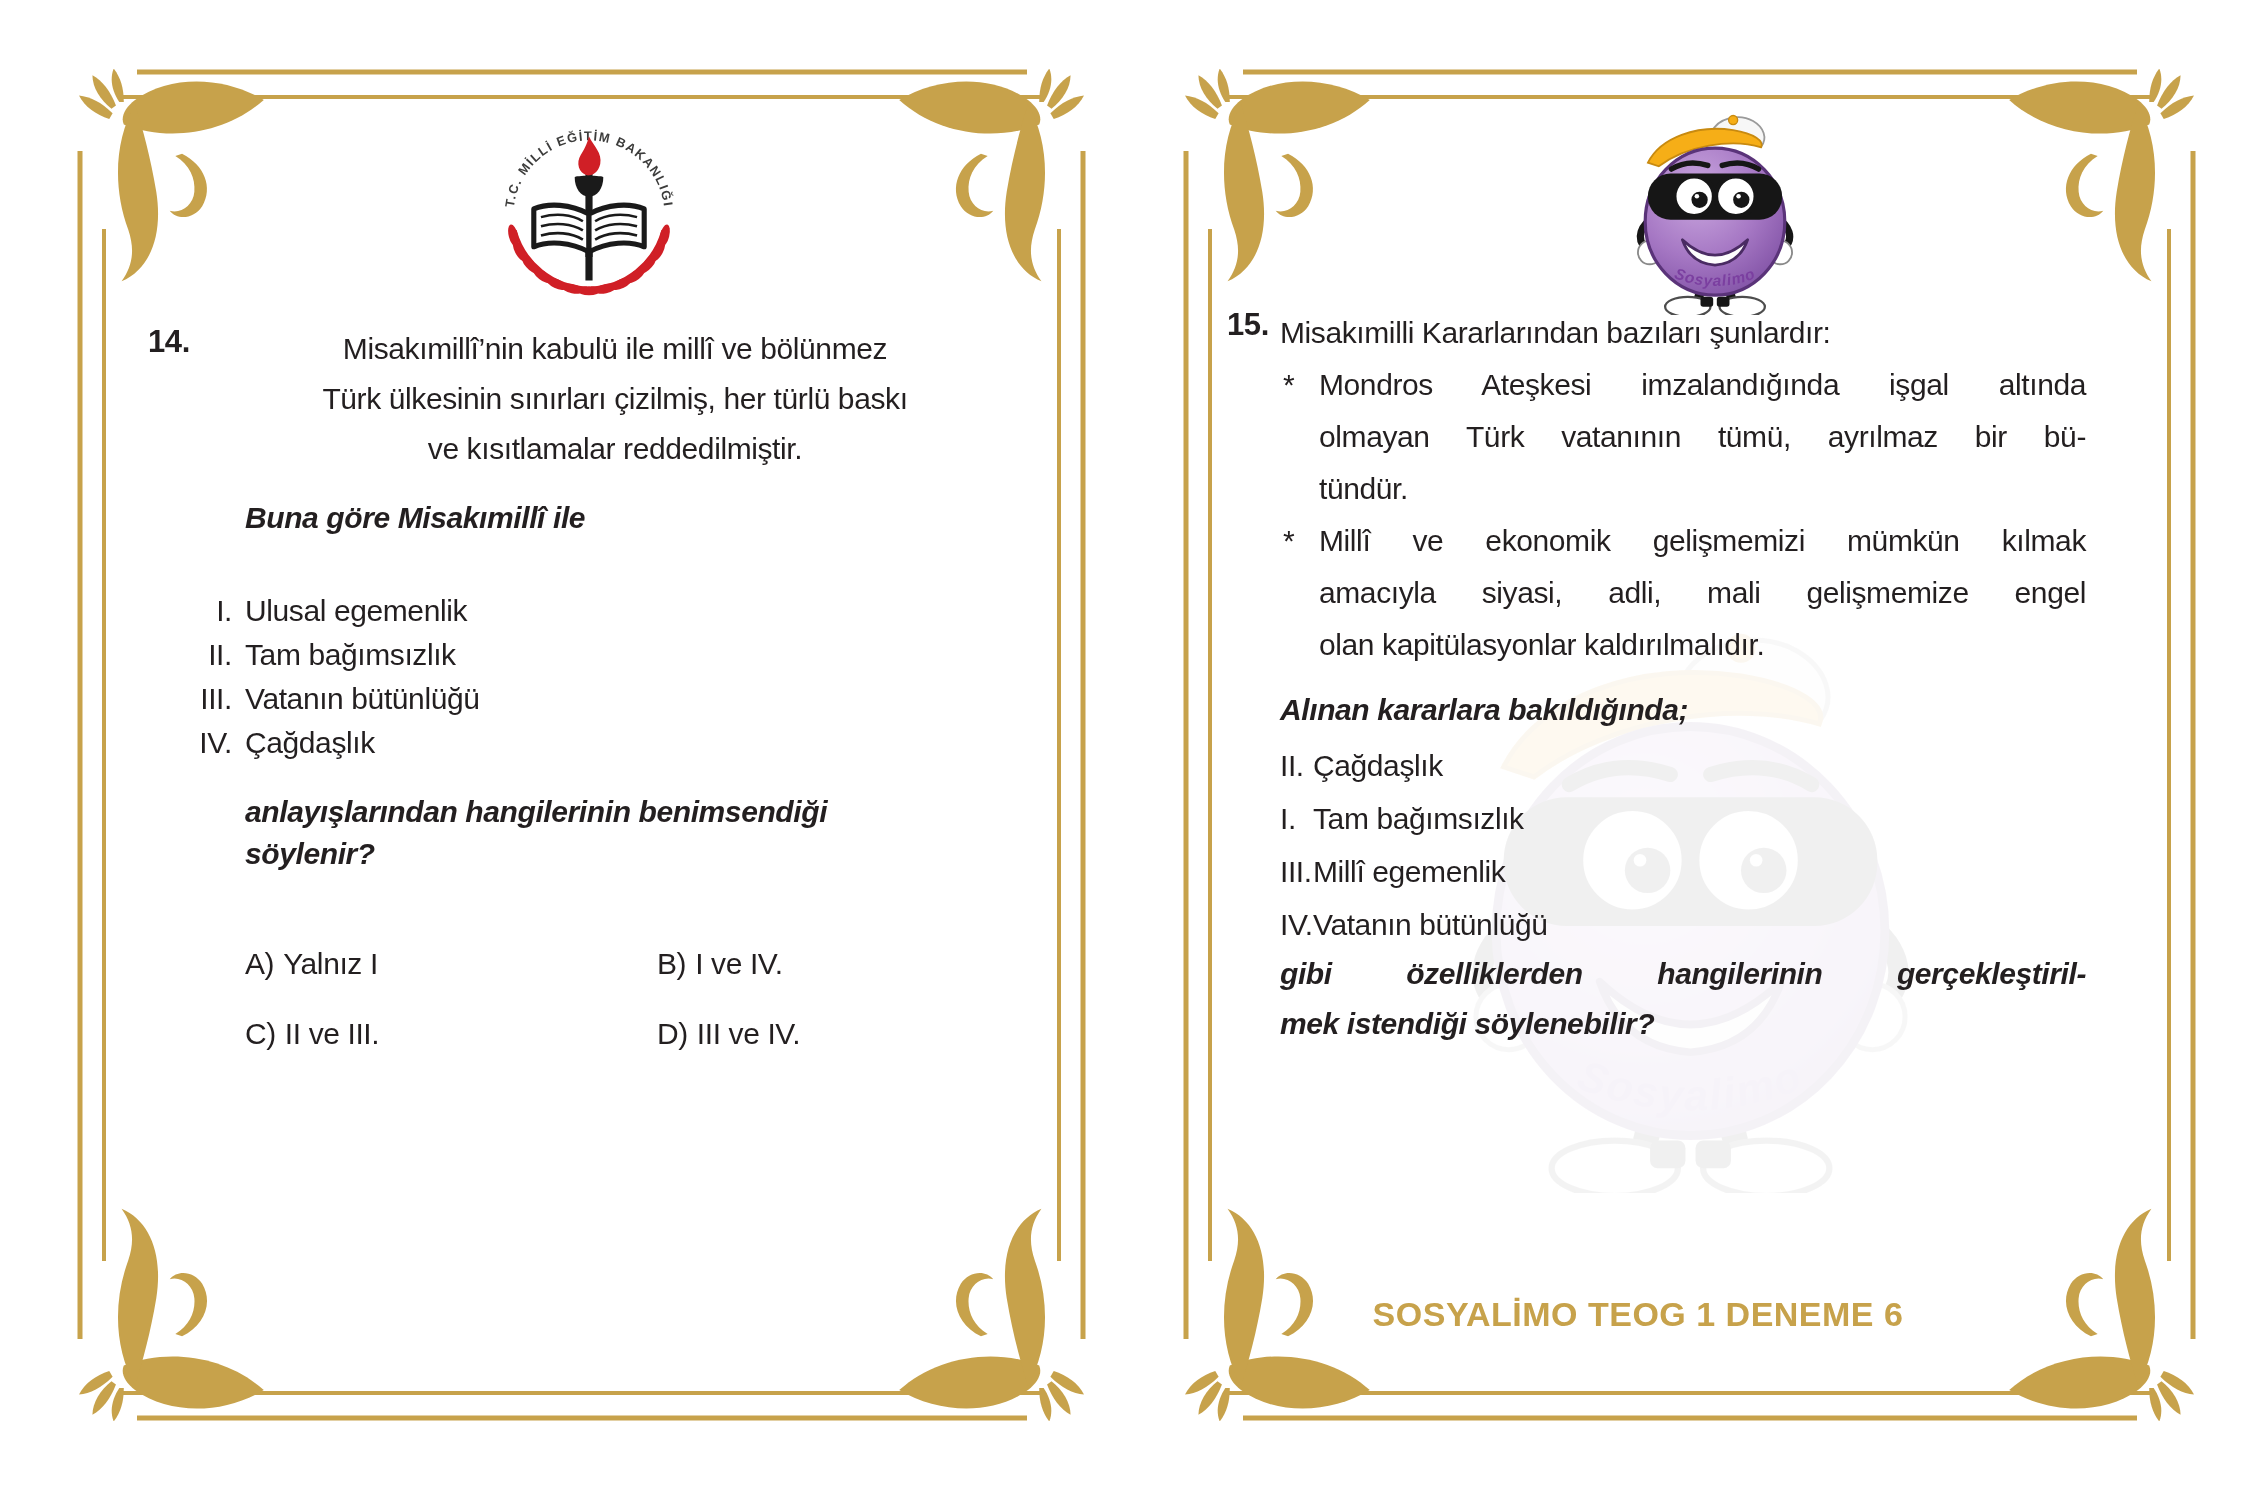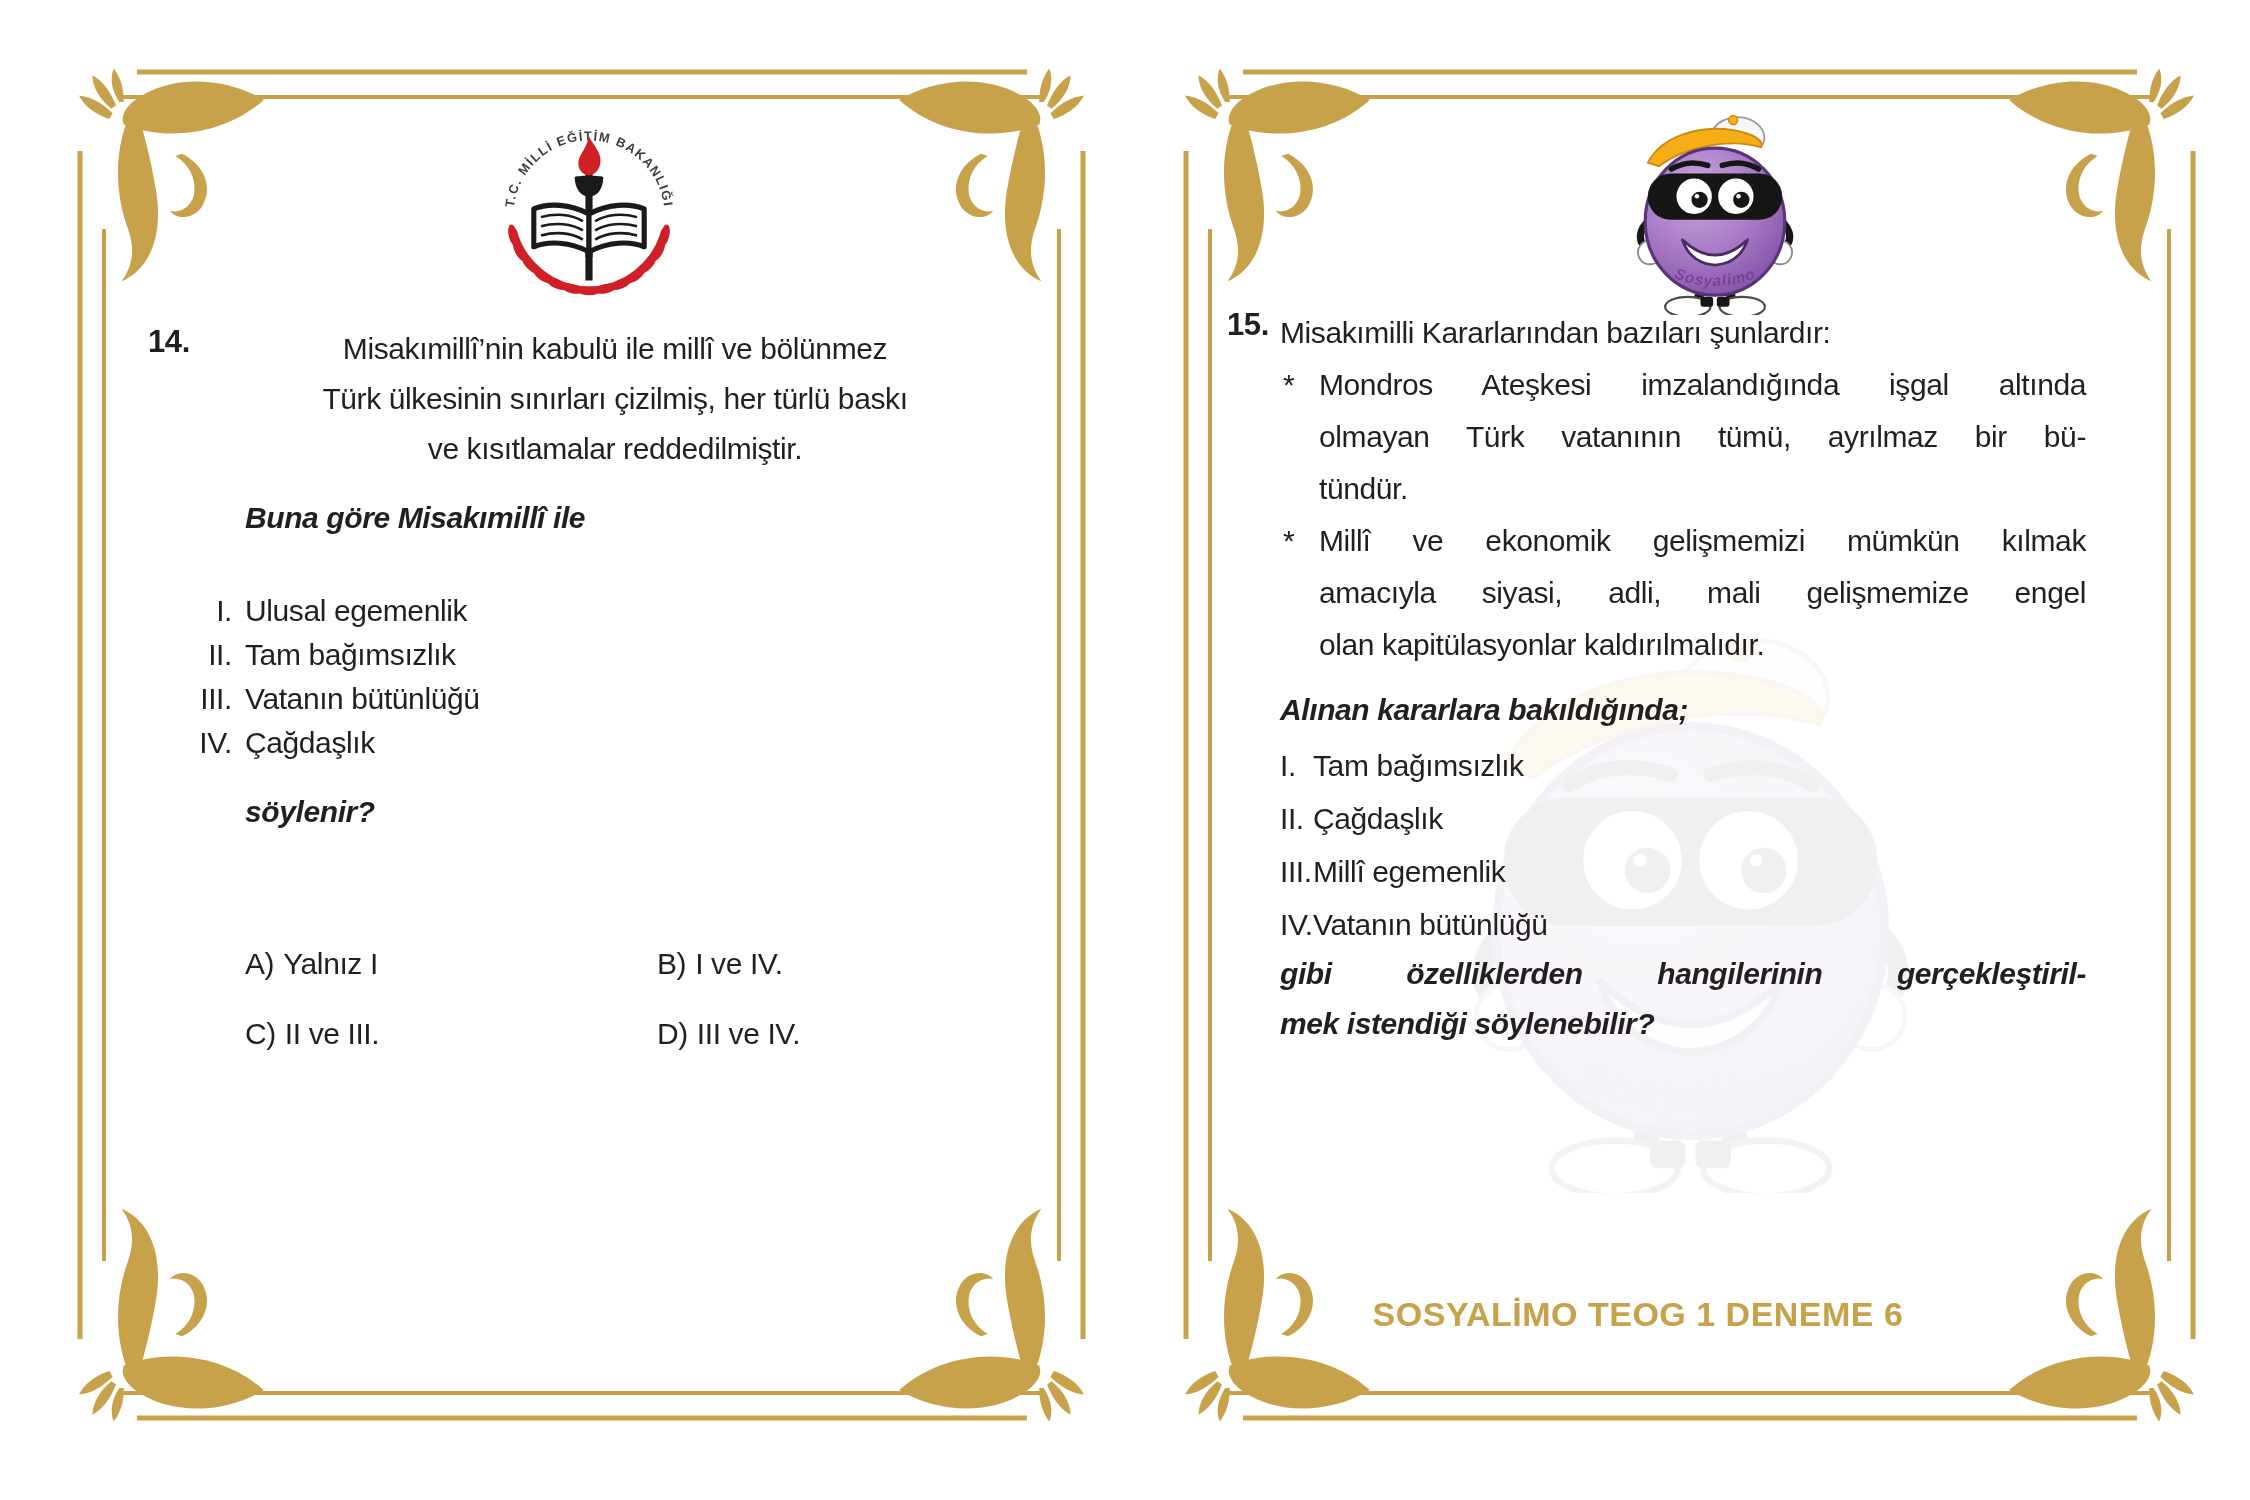--- a/index.html
+++ b/index.html
@@ -173,20 +173,21 @@
       <div class="abs txt b nowrap" style="left:168px;top:424px;">Buna göre Misakımillî ile</div>
 
       <div class="abs txt list14" style="left:100px;top:520px;">
         <div class="row"><span class="num14">I.</span><span>Ulusal egemenlik</span></div>
         <div class="row"><span class="num14">II.</span><span>Tam bağımsızlık</span></div>
         <div class="row"><span class="num14">III.</span><span>Vatanın bütünlüğü</span></div>
         <div class="row"><span class="num14">IV.</span><span>Çağdaşlık</span></div>
       </div>
 
       <div class="abs txt b boldq14" style="left:168px;top:722px;width:740px;">
+        <div class="nowrap">anlayışlarından hangilerinin benimsendiği</div>
         <div class="nowrap">söylenir?</div>
       </div>
 
       <div class="abs txt opts opts14" style="left:168px;top:870px;">
         <div class="nowrap"><span class="opt-label">A)</span><span>Yalnız I</span></div>
         <div class="nowrap"><span class="opt-label">B)</span><span>I ve IV.</span></div>
         <div class="nowrap"><span class="opt-label">C)</span><span>II ve III.</span></div>
         <div class="nowrap"><span class="opt-label">D)</span><span>III ve IV.</span></div>
       </div>
     </div>
@@ -235,22 +236,22 @@
           <span class="marker" style="left:3px;">*</span>
           <div class="jline">Millî ve ekonomik gelişmemizi mümkün kılmak</div>
           <div class="jline">amacıyla siyasi, adli, mali gelişmemize engel</div>
           <div class="nowrap">olan kapitülasyonlar kaldırılmalıdır.</div>
         </div>
       </div>
 
       <div class="abs txt b nowrap" style="left:97px;top:616px;">Alınan kararlara bakıldığında;</div>
 
       <div class="abs txt list15" style="left:97px;top:670px;">
+        <div class="row"><span class="num15">II.</span><span>Çağdaşlık</span></div>
         <div class="row"><span class="num15">I.</span><span>Tam bağımsızlık</span></div>
-        <div class="row"><span class="num15">II.</span><span>Çağdaşlık</span></div>
         <div class="row"><span class="num15">III.</span><span>Millî egemenlik</span></div>
         <div class="row"><span class="num15">IV.</span><span>Vatanın bütünlüğü</span></div>
       </div>
 
       <div class="abs txt b boldq15" style="left:97px;top:880px;width:806px;">
         <div class="jline">gibi özelliklerden hangilerinin gerçekleştiril-</div>
         <div class="nowrap">mek istendiği söylenebilir?</div>
       </div>
 
 

